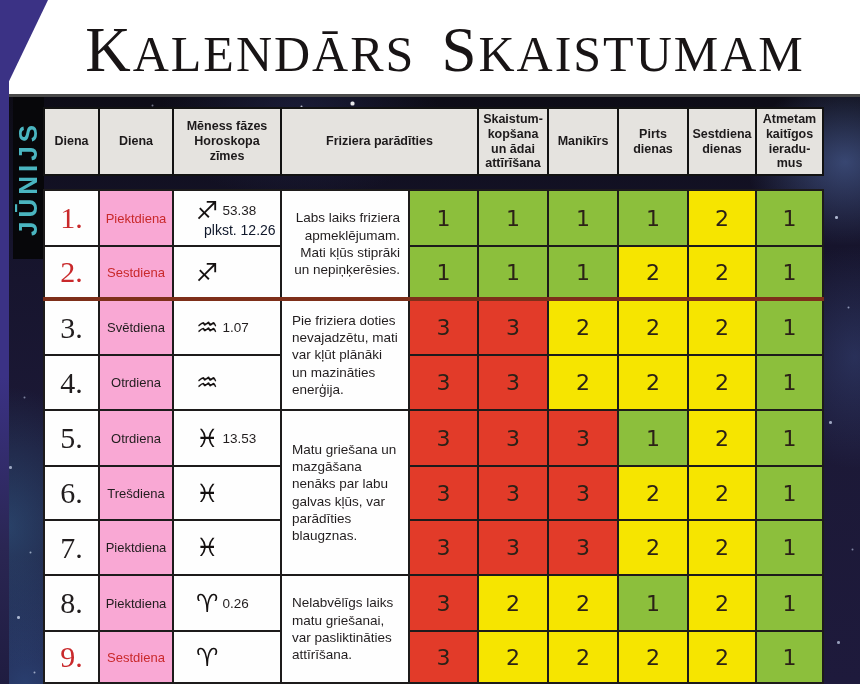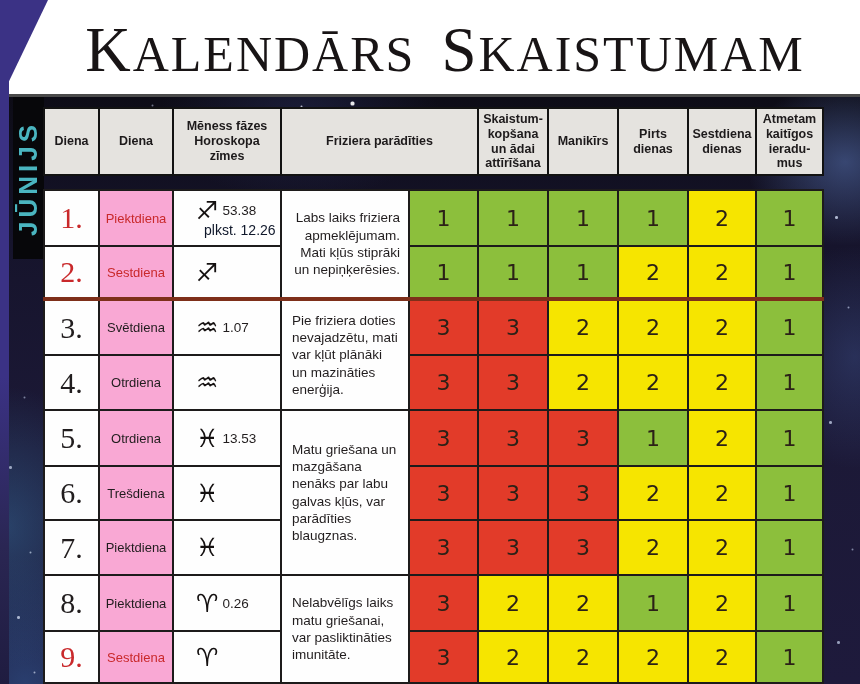--- a/index.html
+++ b/index.html
@@ -256,21 +256,21 @@
           </tr>
           <tr style="height: 56px;">
             <td class="c-date">8.</td>
             <td class="c-day">Piektdiena</td>
             <td class="c-sign">
               <div class="sign-line">
                 <span class="glyph">♈</span>
                 <span class="time">0.26</span>
               </div>
             </td>
-            <td class="c-note" rowspan="2">Nelabvēlīgs laiks matu griešanai, var pasliktināties imunitāte.</td>
+            <td class="c-note" rowspan="2">Nelabvēlīgs laiks matu griešanai, var pasliktināties attīrīšana.</td>
             <td class="c-val" style="background: rgb(226, 59, 41);">3</td>
             <td class="c-val" style="background: rgb(246, 229, 0);">2</td>
             <td class="c-val" style="background: rgb(246, 229, 0);">2</td>
             <td class="c-val" style="background: rgb(140, 191, 60);">1</td>
             <td class="c-val" style="background: rgb(246, 229, 0);">2</td>
             <td class="c-val" style="background: rgb(140, 191, 60);">1</td>
           </tr>
           <tr style="height: 52px;">
             <td class="c-date red">9.</td>
             <td class="c-day red">Sestdiena</td>

